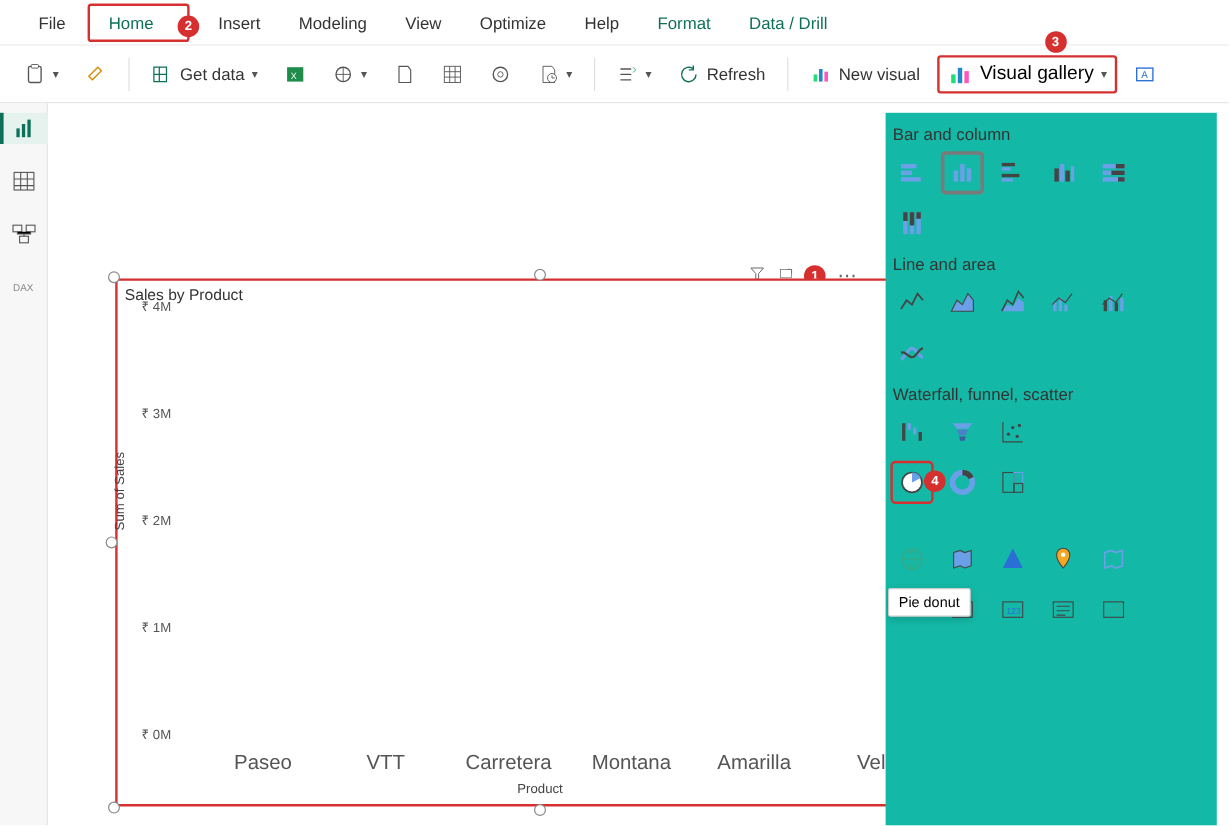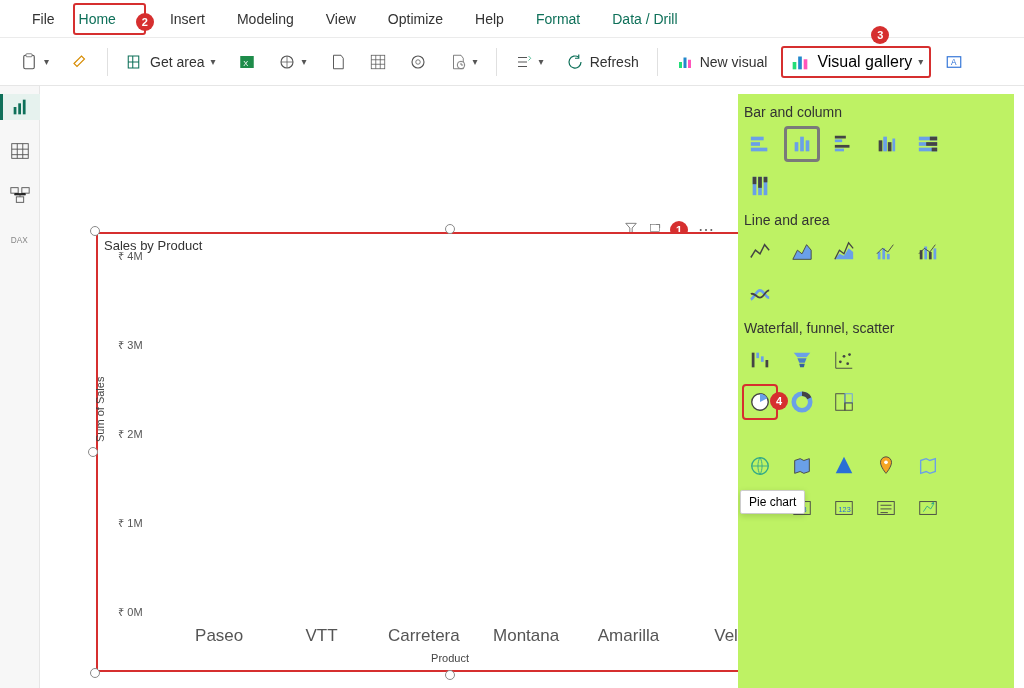--- a/index.html
+++ b/index.html
@@ -2,21 +2,21 @@
 <html><head>
 <meta charset="utf-8">
 <style>
   * { box-sizing: border-box; margin: 0; padding: 0; font-family: "Segoe UI", sans-serif; }
   body { width: 1024px; height: 688px; background: #fff; overflow: hidden; position: relative; }
 
   
   .menubar { display: flex; align-items: center; height: 38px; padding: 0 18px; border-bottom: 1px solid #ebebeb; gap: 4px; }
   .menu-item { font-size: 14px; color: #333; padding: 8px 14px; cursor: pointer; position: relative; }
   .menu-item.active { color: #0e7059; }
-  .menu-item.home { border: 2px solid #d62f2f; border-radius: 3px; padding: 6px 28px 6px 4px; }
+  .menu-item.home { border: 2px solid #d62f2f; border-radius: 3px; padding: 6px 28px 6px 16px; }
   .menu-item .badge { position: absolute; right: -10px; top: 8px; }
   .badge-circ { width: 18px; height: 18px; border-radius: 50%; background: #d62f2f; color: #fff; font-size: 11px; display: flex; align-items: center; justify-content: center; font-weight: 600; }
 
   
   .ribbon { display: flex; align-items: center; height: 48px; padding: 0 12px; border-bottom: 1px solid #e6e6e6; gap: 6px; }
   .rbtn { display: flex; align-items: center; gap: 6px; font-size: 14px; color: #333; padding: 4px 8px; cursor: pointer; }
   .rbtn svg, .ricon svg { width: 18px; height: 18px; }
   .sep { width: 1px; height: 28px; background: #e0e0e0; margin: 0 4px; }
   .rchev { font-size: 10px; color: #555; }
 
@@ -50,21 +50,21 @@
   .xlabel { position: absolute; left: 50%; bottom: -4px; transform: translateX(-50%); font-size: 11px; color: #444; }
   .plot { position: absolute; left: 60px; right: 10px; top: 10px; bottom: 34px; }
   .grid-line { position: absolute; left: 0; right: 0; height: 0; }
   .tick-label { position: absolute; left: -50px; width: 44px; text-align: left; font-size: 11px; color: #555; transform: translateY(-50%); }
   .bars { position: absolute; inset: 0; display: flex; align-items: flex-end; justify-content: space-around; }
   .bar-wrap { flex: 1; display: flex; flex-direction: column; align-items: center; position: relative; }
   .bar { width: 58px; }
   .bar-label { position: absolute; bottom: -20px; font-size: 17px; color: #555; white-space: nowrap; }
 
   
-  .gallery { position: absolute; right: 10px; top: 94px; width: 276px; bottom: 0; background: #bef264; padding: 4px 6px; overflow: hidden; }
+  .gallery { position: absolute; right: 10px; top: 94px; width: 276px; bottom: 0; background: #14b8a6; padding: 4px 6px; overflow: hidden; }
   .g-head { font-size: 14px; color: #333; margin: 6px 0 8px; }
   .g-row { display: flex; flex-wrap: wrap; gap: 10px; margin-bottom: 10px; }
   .g-item { width: 32px; height: 32px; display: flex; align-items: center; justify-content: center; cursor: pointer; border-radius: 2px; }
   .g-item.selected { outline: 3px solid #7a7a7a; outline-offset: -1px; }
   .g-item.framed { outline: 2px solid #d62f2f; position: relative; }
   .g-item.framed .badge-circ { position: absolute; right: -12px; top: 6px; }
   .tooltip { position: absolute; background: #fff; border: 1px solid #ccc; font-size: 12px; padding: 4px 8px; border-radius: 2px; box-shadow: 0 2px 6px rgba(0,0,0,.15); }
 
   
   .ic { width: 22px; height: 22px; }
@@ -100,21 +100,21 @@
   <div class="rbtn">
       <svg class="ic" viewBox="0 0 24 24">
         <path d="M4 14 L14 4 L18 8 L8 18 Z" fill="none" stroke="#d68b00" stroke-width="1.5"></path>
       </svg>
     </div>
   <div class="sep"></div>
   <div class="rbtn">
     <svg class="ic" viewBox="0 0 24 24">
         <path d="M3 4h14v16H3z M9 4v16 M3 12h14" fill="none" stroke="#0e7059" stroke-width="1.4"></path>
       </svg>
-    <span>Get area</span>
+    <span>Get data</span>
     <span class="rchev">▾</span>
   </div>
   <div class="rbtn">
       <svg class="ic" viewBox="0 0 24 24">
         <rect x="3" y="4" width="18" height="16" fill="#1e8c4a"></rect>
         <text x="7" y="17" font-size="10" fill="#fff">X</text>
       </svg>
     </div>
   <div class="rbtn">
       <svg class="ic" viewBox="0 0 24 24">
@@ -441,21 +441,21 @@
         </svg>
       </div>
     <div class="g-item">
         <svg class="ic" viewBox="0 0 24 24">
           <rect x="3" y="3" width="10" height="18" fill="none" stroke="#444"></rect>
           <rect x="13" y="3" width="8" height="10" fill="none" stroke="#6aa0e8"></rect>
           <rect x="13" y="13" width="8" height="8" fill="none" stroke="#444"></rect>
         </svg>
       </div>
   </div>
-  <div class="tooltip" style="left:2px; top:396px;">Pie chart</div>
+  <div class="tooltip" style="left:2px; top:396px;">Pie donut</div>
 
   <div class="g-row" style="margin-top:32px">
     <div class="g-item">
         <svg class="ic" viewBox="0 0 24 24">
           <circle cx="12" cy="12" r="9" fill="none" stroke="#3a8" stroke-width="1.5"></circle>
           <path d="M3 12h18M12 3c3 4 3 14 0 18M12 3c-3 4-3 14 0 18" stroke="#3a8" fill="none"></path>
         </svg>
       </div>
     <div class="g-item">
         <svg class="ic" viewBox="0 0 24 24">

